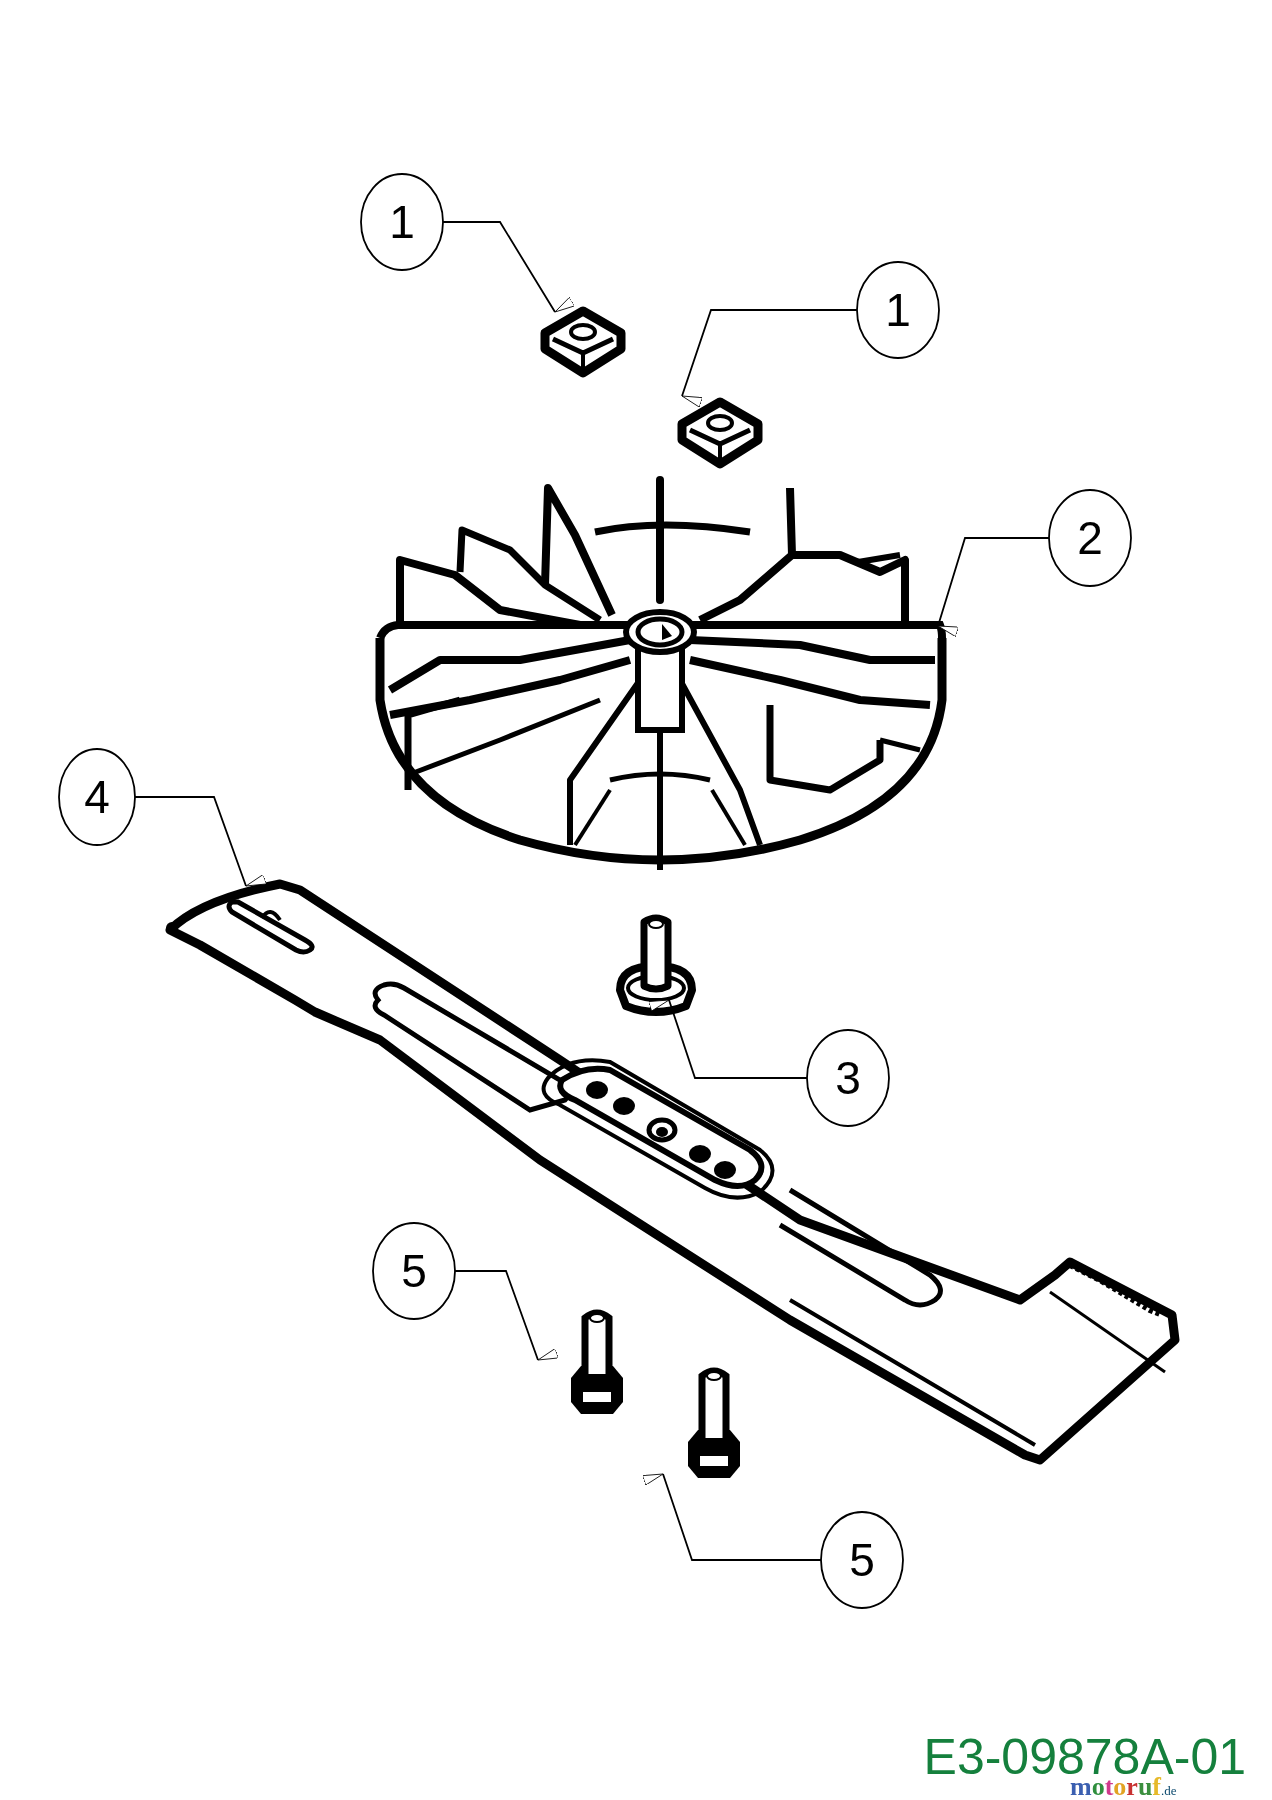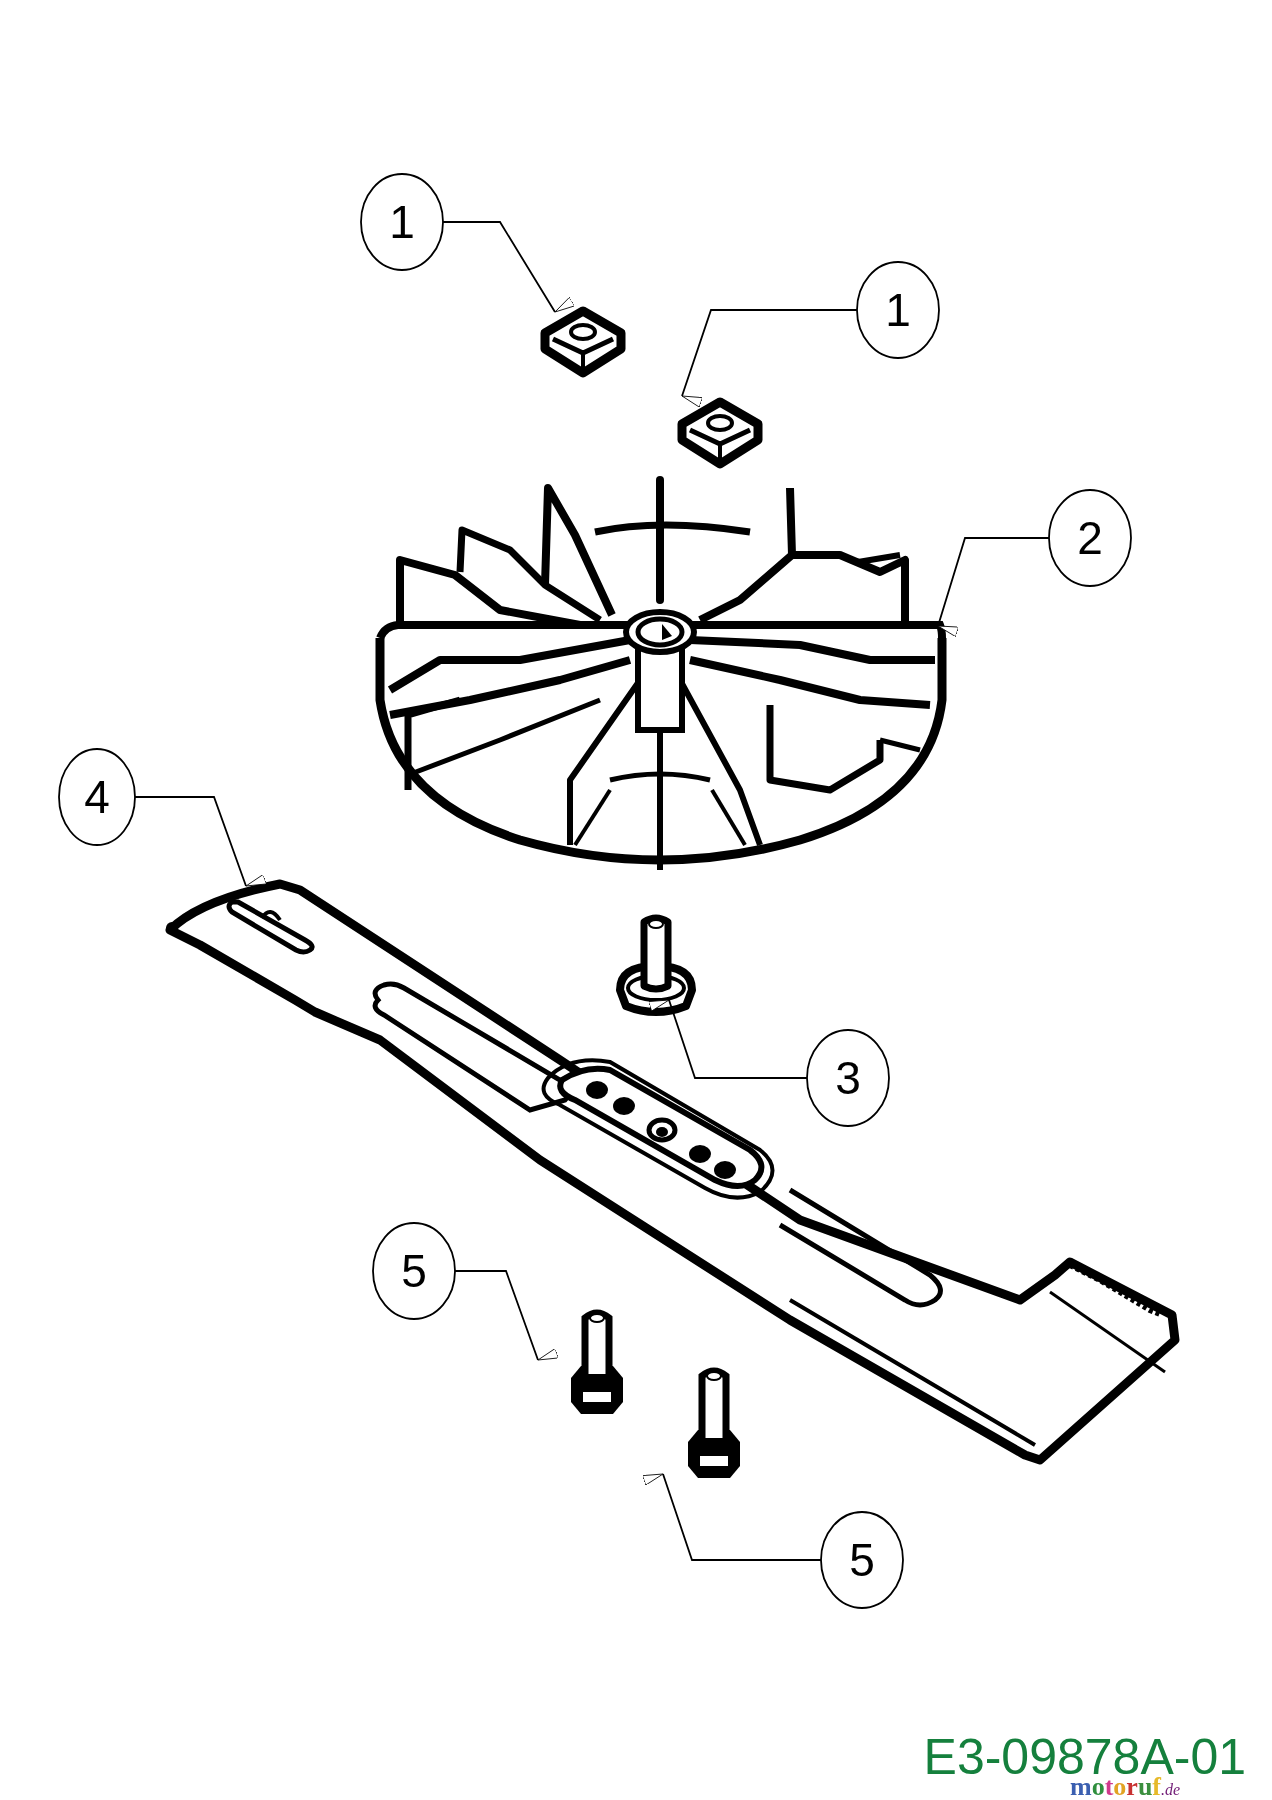--- a/index.html
+++ b/index.html
@@ -2,21 +2,21 @@
 <html><head>
 <meta charset="utf-8">
 <style>
   html, body { margin:0; padding:0; background:#ffffff; }
   body { width:1272px; height:1800px; position:relative; overflow:hidden; font-family:"Liberation Sans", sans-serif; }
   #diagram { position:absolute; left:0; top:0; width:1272px; height:1800px; }
   .callout-label { font-family:"Liberation Sans", sans-serif; font-size:46px; fill:#000; text-anchor:middle; dominant-baseline:central; }
   .drawing-id { position:absolute; right:26px; top:1728px; font-size:50px; color:#15803d; font-family:Liberation Sans, sans-serif; letter-spacing:0px; }
   .watermark { position:absolute; left:1070px; top:1772px; font-family:"Liberation Serif", serif; font-size:26px; font-weight:bold; }
   .watermark span { display:inline-block; }
-  .watermark .tld { font-size:16px; color:#701a75; font-weight:normal;font-style:italic; }
+  .watermark .tld { font-size:13px; color:#0c4a6e; font-weight:normal; }
 </style>
 </head>
 <body>
 
 <svg id="diagram" viewBox="0 0 1272 1800" xmlns="http://www.w3.org/2000/svg">
   <defs>
     <marker id="arrowhead" viewBox="0 0 20 40" refX="10" refY="40" markerWidth="10" markerHeight="20" orient="auto-start-reverse" markerUnits="userSpaceOnUse">
       <path d="M0 0 L10 40 L20 0 Z" fill="#fff" stroke="#000" stroke-width="1.6"></path>
     </marker>
   </defs>

